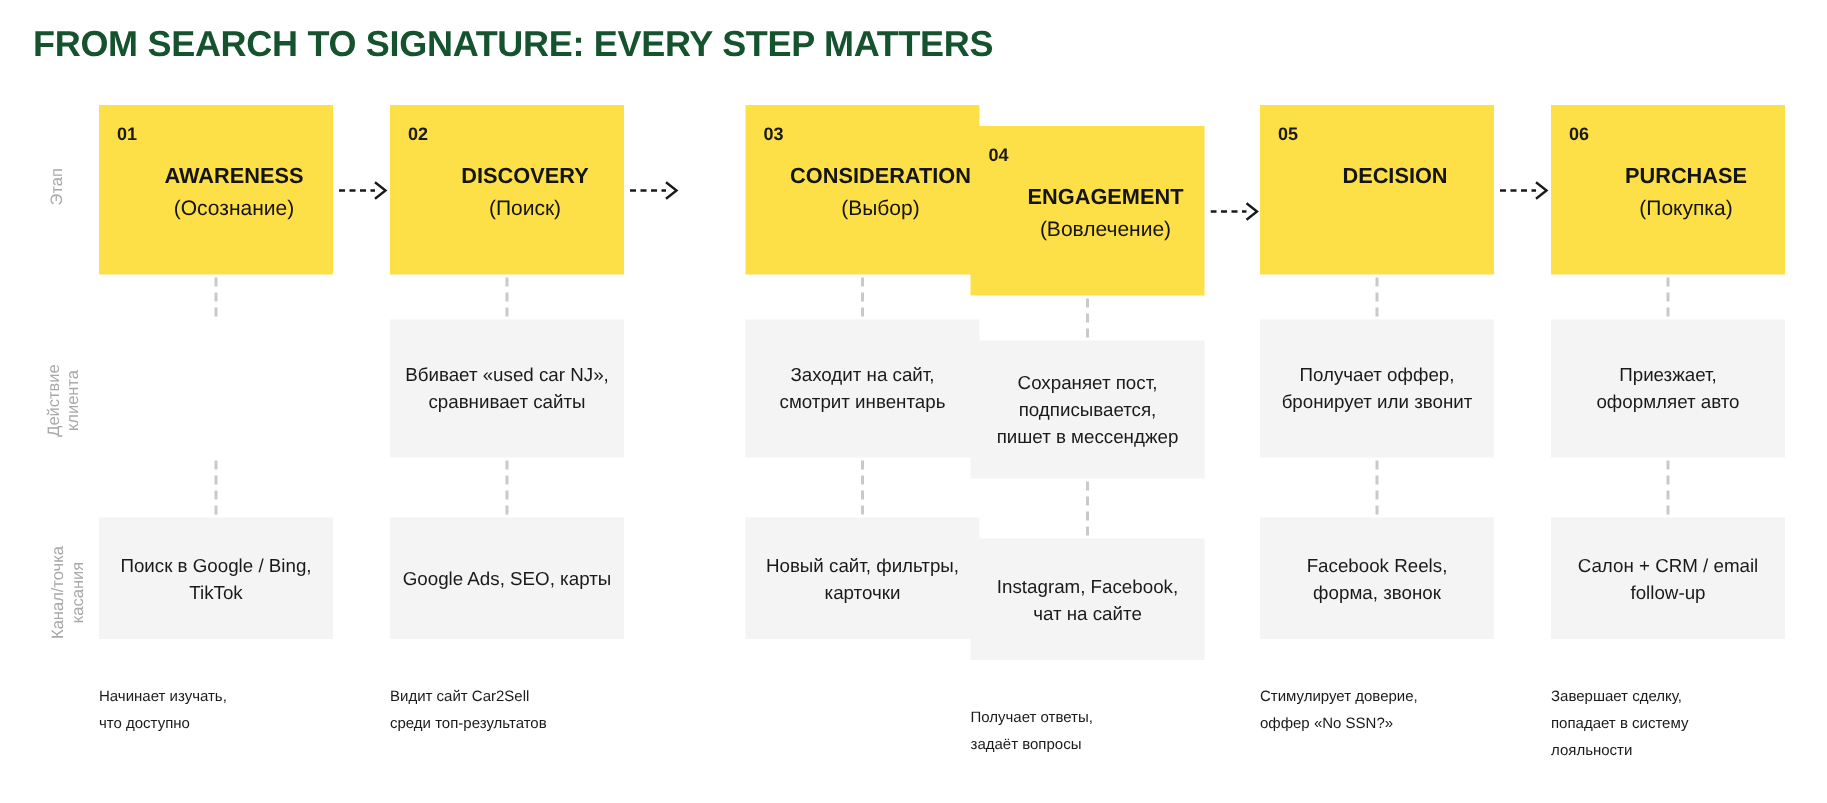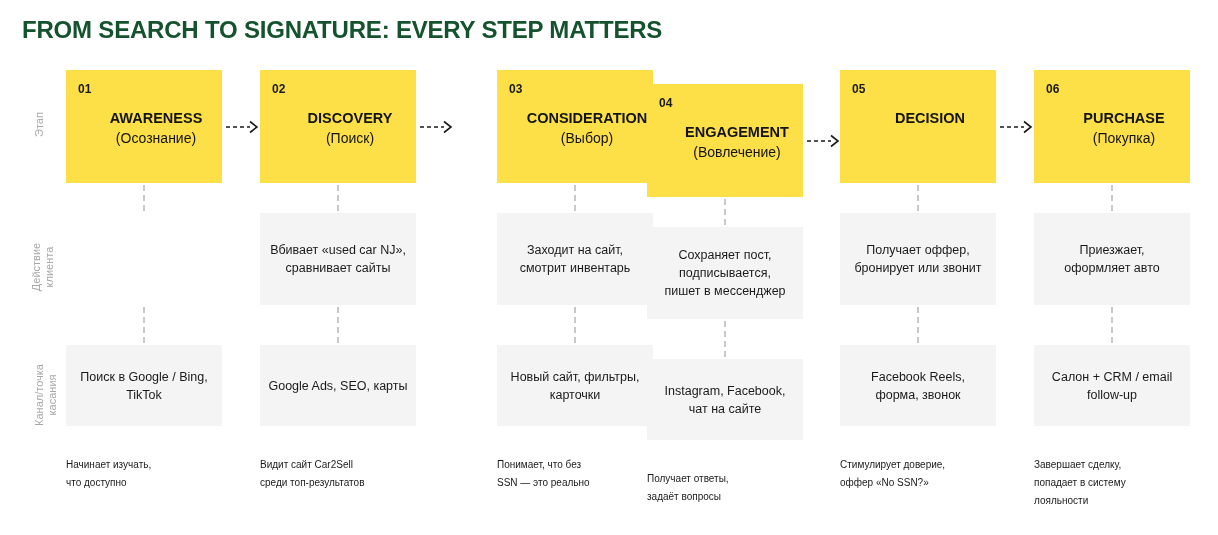--- a/index.html
+++ b/index.html
@@ -224,22 +224,20 @@
 смотрит инвентарь</div>
       </div>
 
       <div class="v-connector bottom"></div>
 
       <div class="info-box channel-box">
         <div class="info-text">Новый сайт, фильтры,
 карточки</div>
       </div>
 
-      <div class="outcome">Понимает, что без
-SSN — это реально</div>
     <div class="h-arrow">
         <svg width="34" height="14" viewBox="0 0 34 14">
           <line x1="0" y1="7" x2="24" y2="7" stroke="#1a1a1a" stroke-width="1.6" stroke-dasharray="4,3"></line>
           <polyline points="24,1.5 31,7 24,12.5" fill="none" stroke="#1a1a1a" stroke-width="1.6"></polyline>
         </svg>
       </div>
     </div>
     <div class="column" style="left: 647px; margin-top: 14px;">
       <div class="stage-box">
         <div class="stage-num">04</div>

